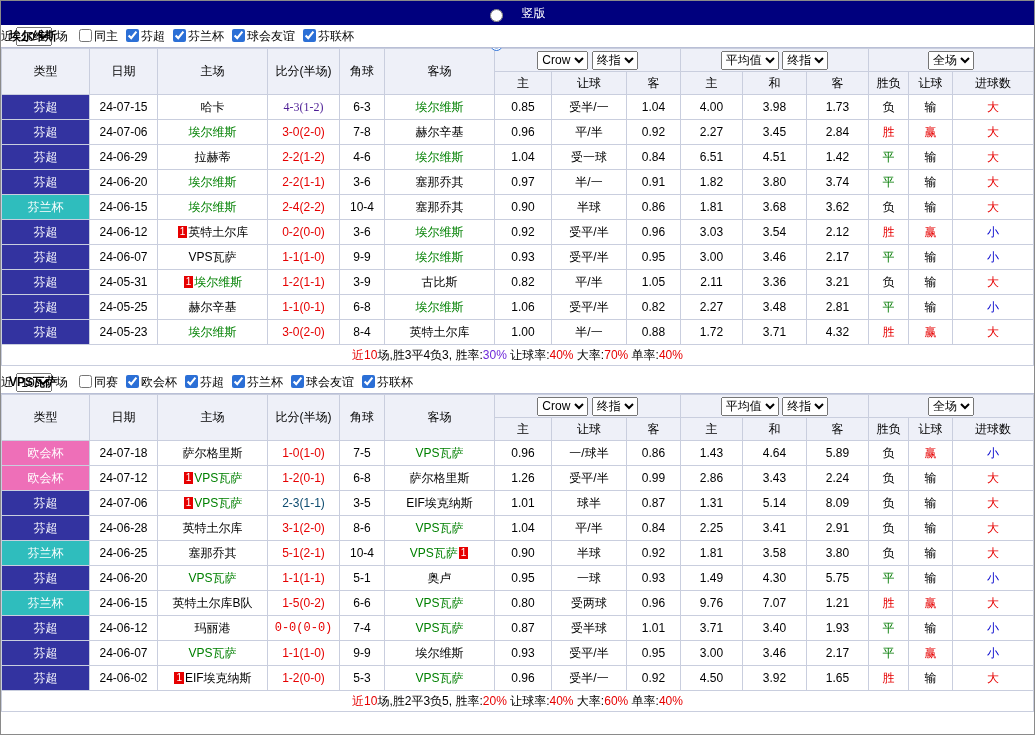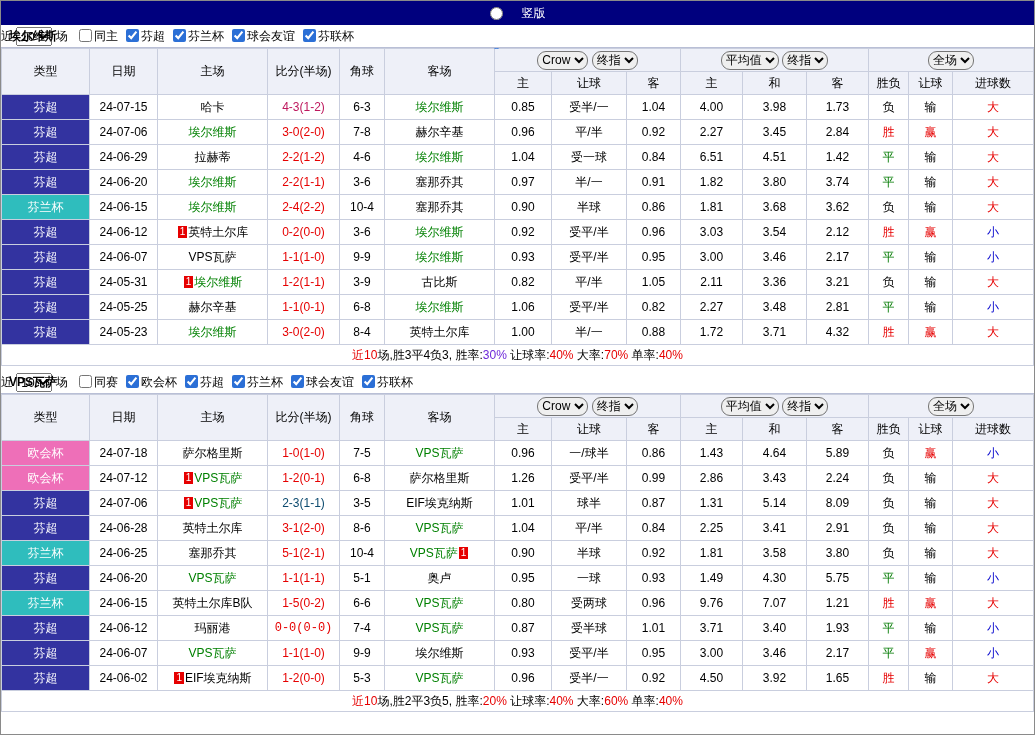--- a/index.html
+++ b/index.html
@@ -2,35 +2,35 @@
 <html><head>
 <meta charset="utf-8">
 <style>
   * { box-sizing: border-box; }
   html,body { margin:0; padding:0; background:#fff; }
   body { font-family:"Liberation Sans", sans-serif; font-size:12px; color:#000; }
   .page { width:1035px; height:735px; border:1px solid #8a8a8a; background:#fff; overflow:hidden; }
 
   .titlebar { height:24px; background:#00007e; color:#fff; display:flex; align-items:center; justify-content:center; gap:12px;flex-direction:column; }
   .titlebar .title { font-weight:bold; font-size:13px; letter-spacing:1px; }
-  .titlebar label { display:inline-flex; align-items:center; gap:19px; cursor:pointer; }
+  .titlebar label { display:inline-flex; align-items:flex-end; gap:19px; cursor:pointer; }
   .titlebar input { margin:0; accent-color:#2b6fd6; }
 
   .section { margin-bottom:5px; }
   .section-header { position:relative; height:23px; line-height:23px; border-bottom:1px solid #b9bfd6; background:#fff; }
   .team-name { position:absolute; left:8px; top:0; font-weight:bold; }
   .filters { text-align:center; white-space:nowrap; }
   .filters select { height:19px; font-size:12px; font-family:inherit; vertical-align:middle; }
   .filter-check { margin-left:6px; cursor:pointer; }
   .filter-check input { vertical-align:-2px; margin:0 2px 0 2px; accent-color:#2b6fd6; }
 
   table { width:100%; border-collapse:collapse; table-layout:fixed;padding-left:20px; }
   th, td { border:1px solid #c9cede; text-align:center; padding:0; font-weight:normal; overflow:hidden; white-space:nowrap; }
   thead th { background:#eef0f8; height:23px; }
-  thead select { height:19px; font-size:12px; font-family:inherit; vertical-align:middle; max-width:72px;border-radius:9px; }
+  thead select { height:19px; font-size:12px; font-family:inherit; vertical-align:middle; max-width:72px; }
   tbody td { height:25px; background:#fff; }
   tfoot td { height:21px; background:#fff; }
 
   .badge { display:inline-block; background:#e60000; color:#fff; font-size:10px; line-height:12px; padding:0 2px; margin:0 1px; vertical-align:1px; }
 </style>
 </head>
 <body>
 
 <div class="page">
 
@@ -104,21 +104,21 @@
           <th>胜负</th>
           <th>让球</th>
           <th>进球数</th>
         </tr>
       </thead>
       <tbody>
           <tr>
             <td style="background: rgb(51, 51, 160); color: rgb(255, 255, 255);">芬超</td>
             <td>24-07-15</td>
             <td><span>哈卡</span></td>
-            <td style="color: #be185d;">4-3(1-2)</td>
+            <td style="color: #4c1d95; font-family: Liberation Serif, serif;">4-3(1-2)</td>
             <td>6-3</td>
             <td><span style="color: rgb(0, 128, 0);">埃尔维斯</span></td>
             <td>0.85</td>
             <td>受半/一</td>
             <td>1.04</td>
             <td>4.00</td>
             <td>3.98</td>
             <td>1.73</td>
             <td style="color: rgb(0, 0, 0);">负</td>
             <td style="color: rgb(0, 0, 0);">输</td>

